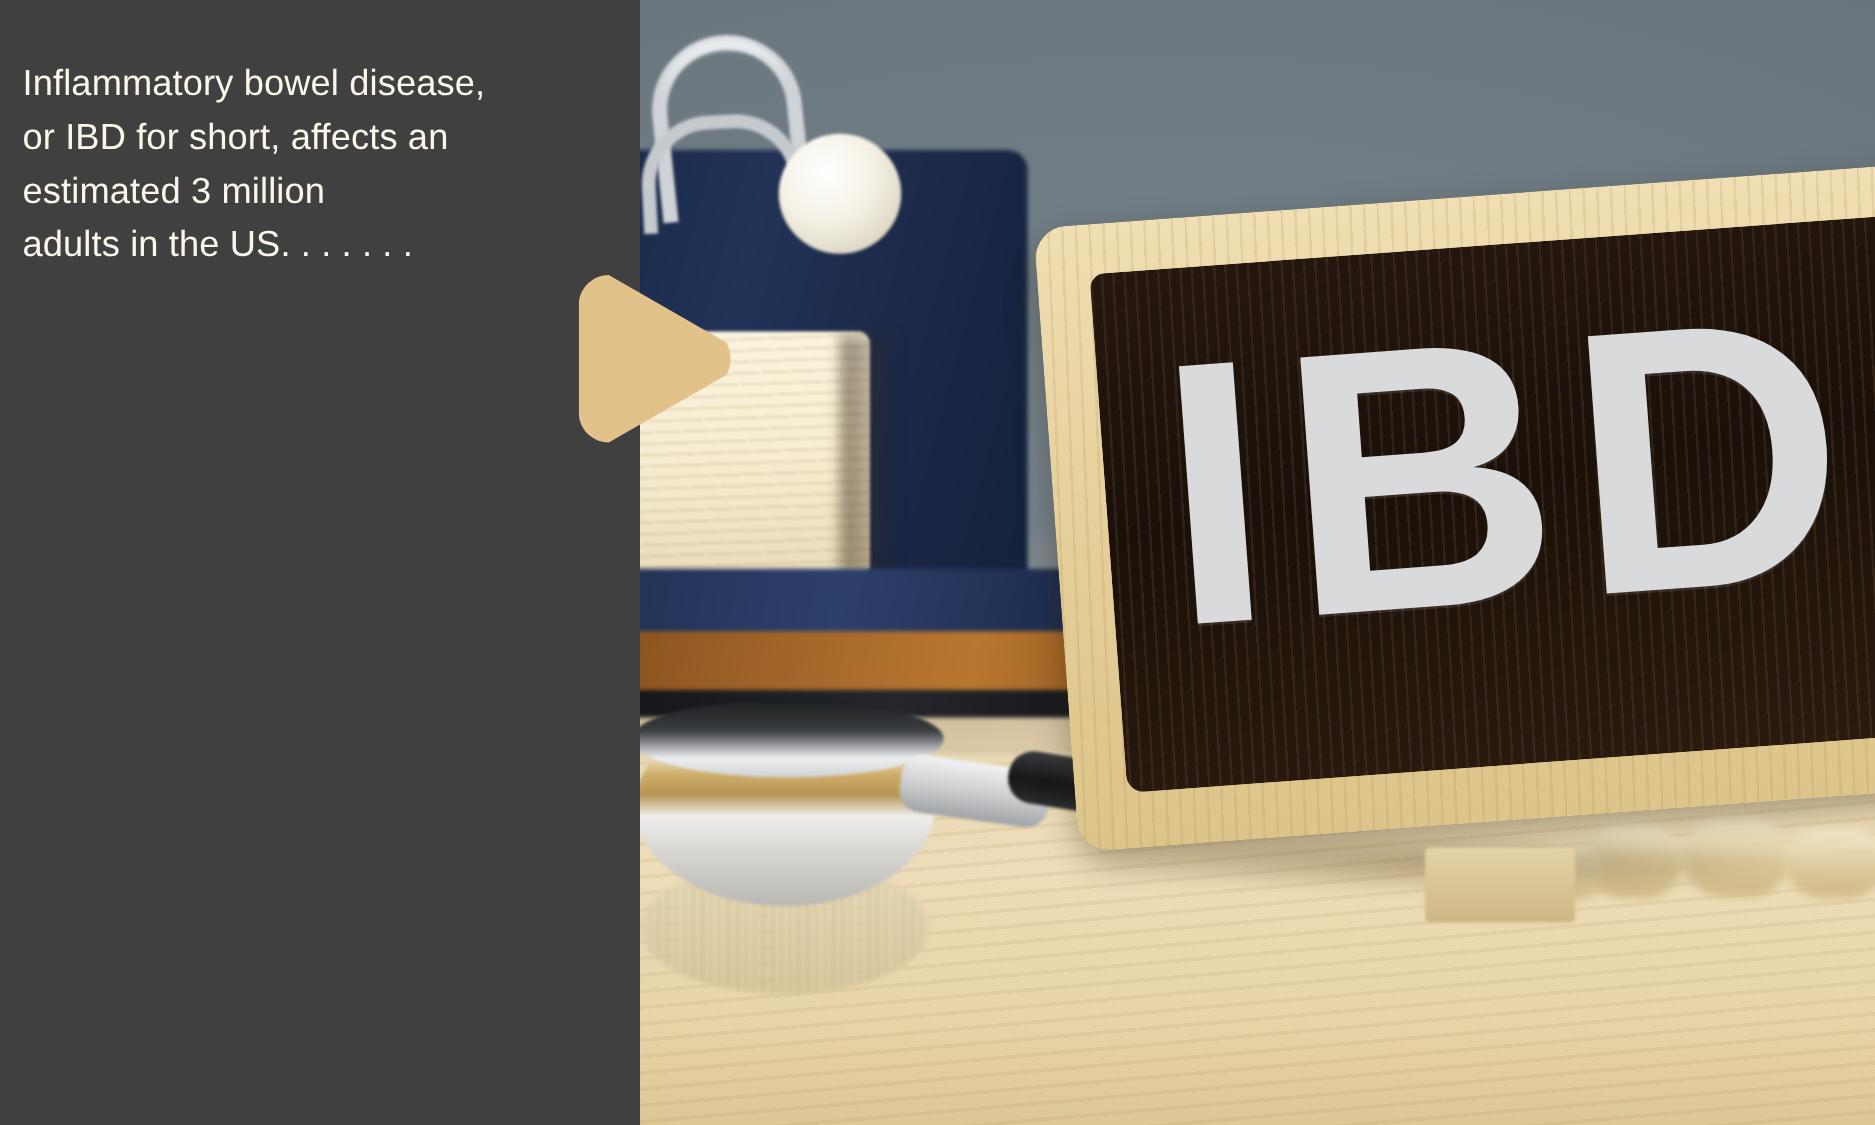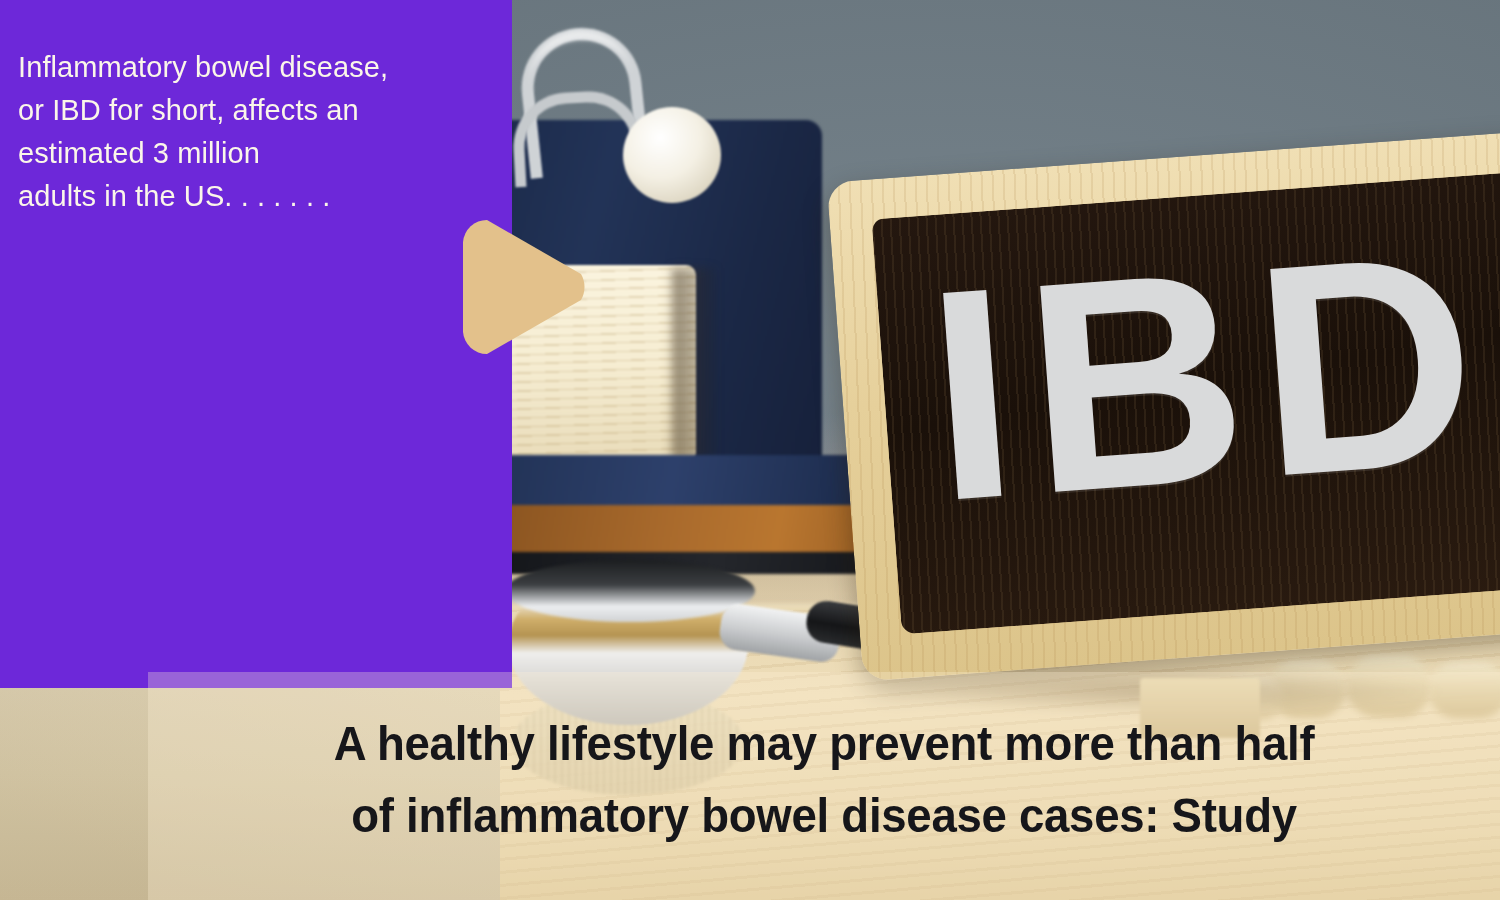--- a/index.html
+++ b/index.html
@@ -226,22 +226,22 @@
     filter:blur(1.4px);
   }
   .sign-shadow {
     position:absolute; left:880px; top:668px; width:560px; height:46px;
     background:radial-gradient(ellipse at center, rgba(90,65,25,.40), rgba(90,65,25,0) 72%);
     filter:blur(5px);
   }
 
   
   .left-panel {
-    position:absolute; left:0; top:0; width:512px; height:688px;
-    background:#6d28d9;
+    position:absolute; left:0; top:0; width:512px; height:900px;
+    background:#404040;
   }
   .left-panel-text {
     position:absolute; left:18px; top:46px; width:480px;
     color:#FBF6E9;
     font-family:"Liberation Sans", sans-serif;
     font-size:29px;
     line-height:43px;
     font-weight:500;
     letter-spacing:0.1px;
     white-space:pre-line;
@@ -338,19 +338,14 @@
       <path d="M 24 8
                L 118 62
                a 26 26 0 0 1 0 26
                L 24 142
                a 24 24 0 0 1 -24 -22
                L 0 30
                a 24 24 0 0 1 24 -22 Z" fill="#E3C18B"></path>
     </svg>
   </div>
 
-  <div class="caption-band">
-    <div class="caption-band-left"></div>
-    <div class="caption-text">A healthy lifestyle may prevent more than half
-of inflammatory bowel disease cases: Study</div>
-  </div>
 
 </div>
 
 </body></html>

